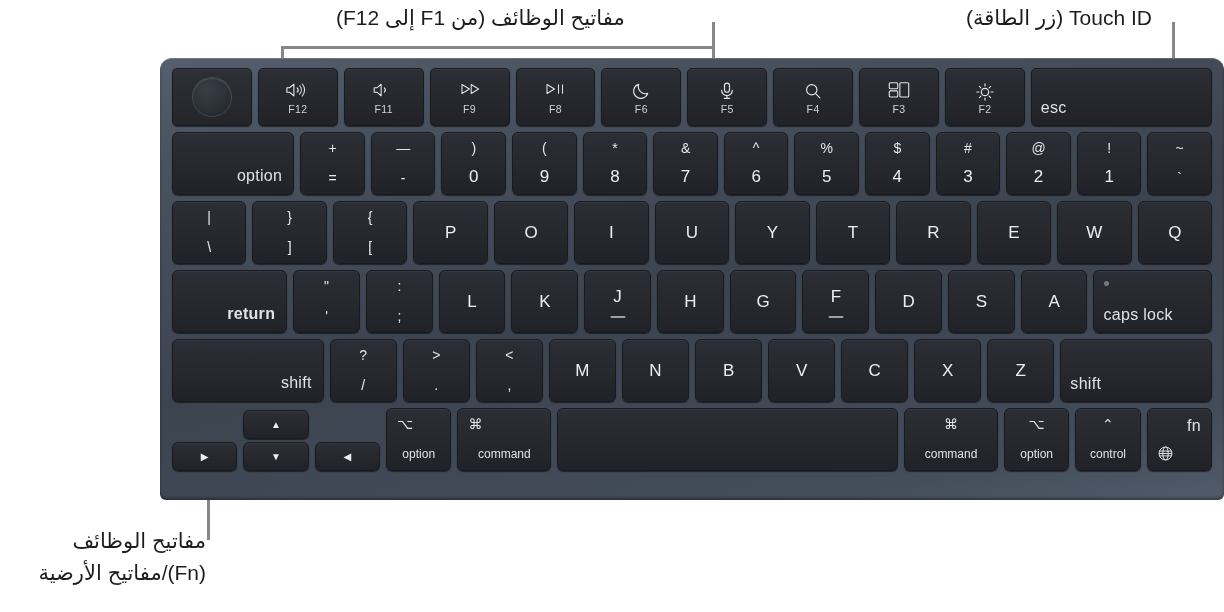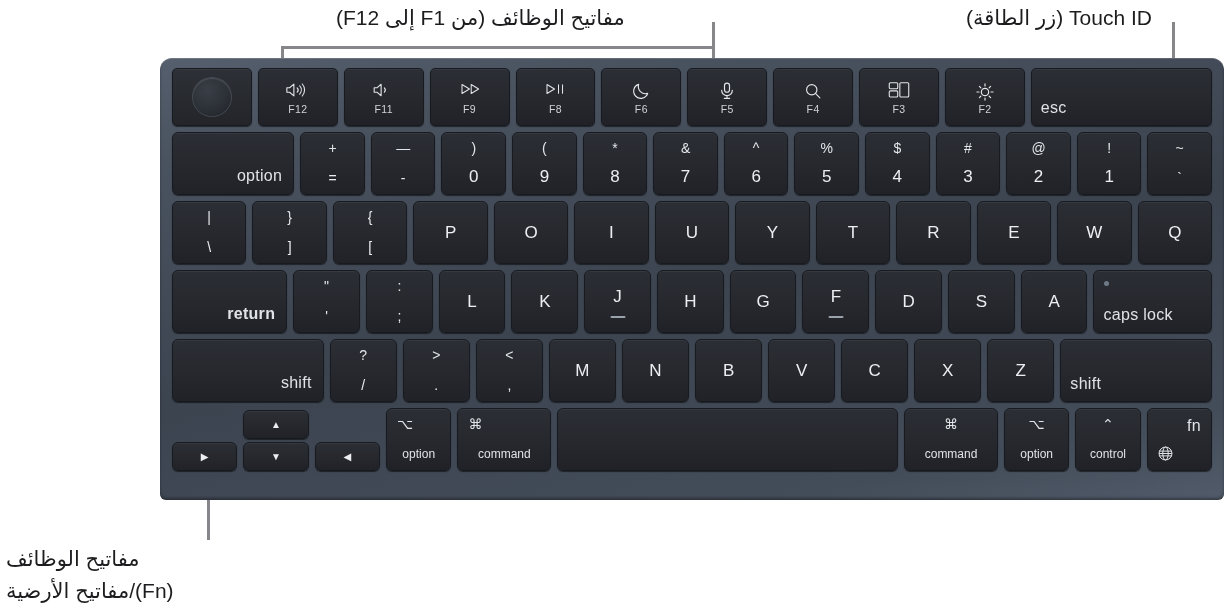--- a/index.html
+++ b/index.html
@@ -22,22 +22,22 @@
     color: #1d1d1f;
     font-size: 21px;
     line-height: 30px;
     white-space: nowrap;
     direction: rtl;
     unicode-bidi: embed;
   }
   #label-fkeys { top: 3px; left: 336px; }
   #label-touchid { top: 3px; left: 966px; }
   #label-fn {
-    top: 543px; left: 6px; width: 200px;
-    white-space: normal; text-align: left; line-height: 32px;
+    top: 525px; left: 6px; width: 200px;
+    white-space: normal; text-align: right; line-height: 32px;
   }
 
   
   .leader { position: absolute; background: #86868b; }
 
   
   #fk-bracket-h { left: 281px; top: 46px; width: 434px; height: 3px; }
   #fk-bracket-l { left: 281px; top: 46px; width: 3px; height: 12px; }
   #fk-bracket-r { left: 712px; top: 46px; width: 3px; height: 12px; }
   #fk-stem      { left: 712px; top: 22px; width: 3px; height: 26px; }

